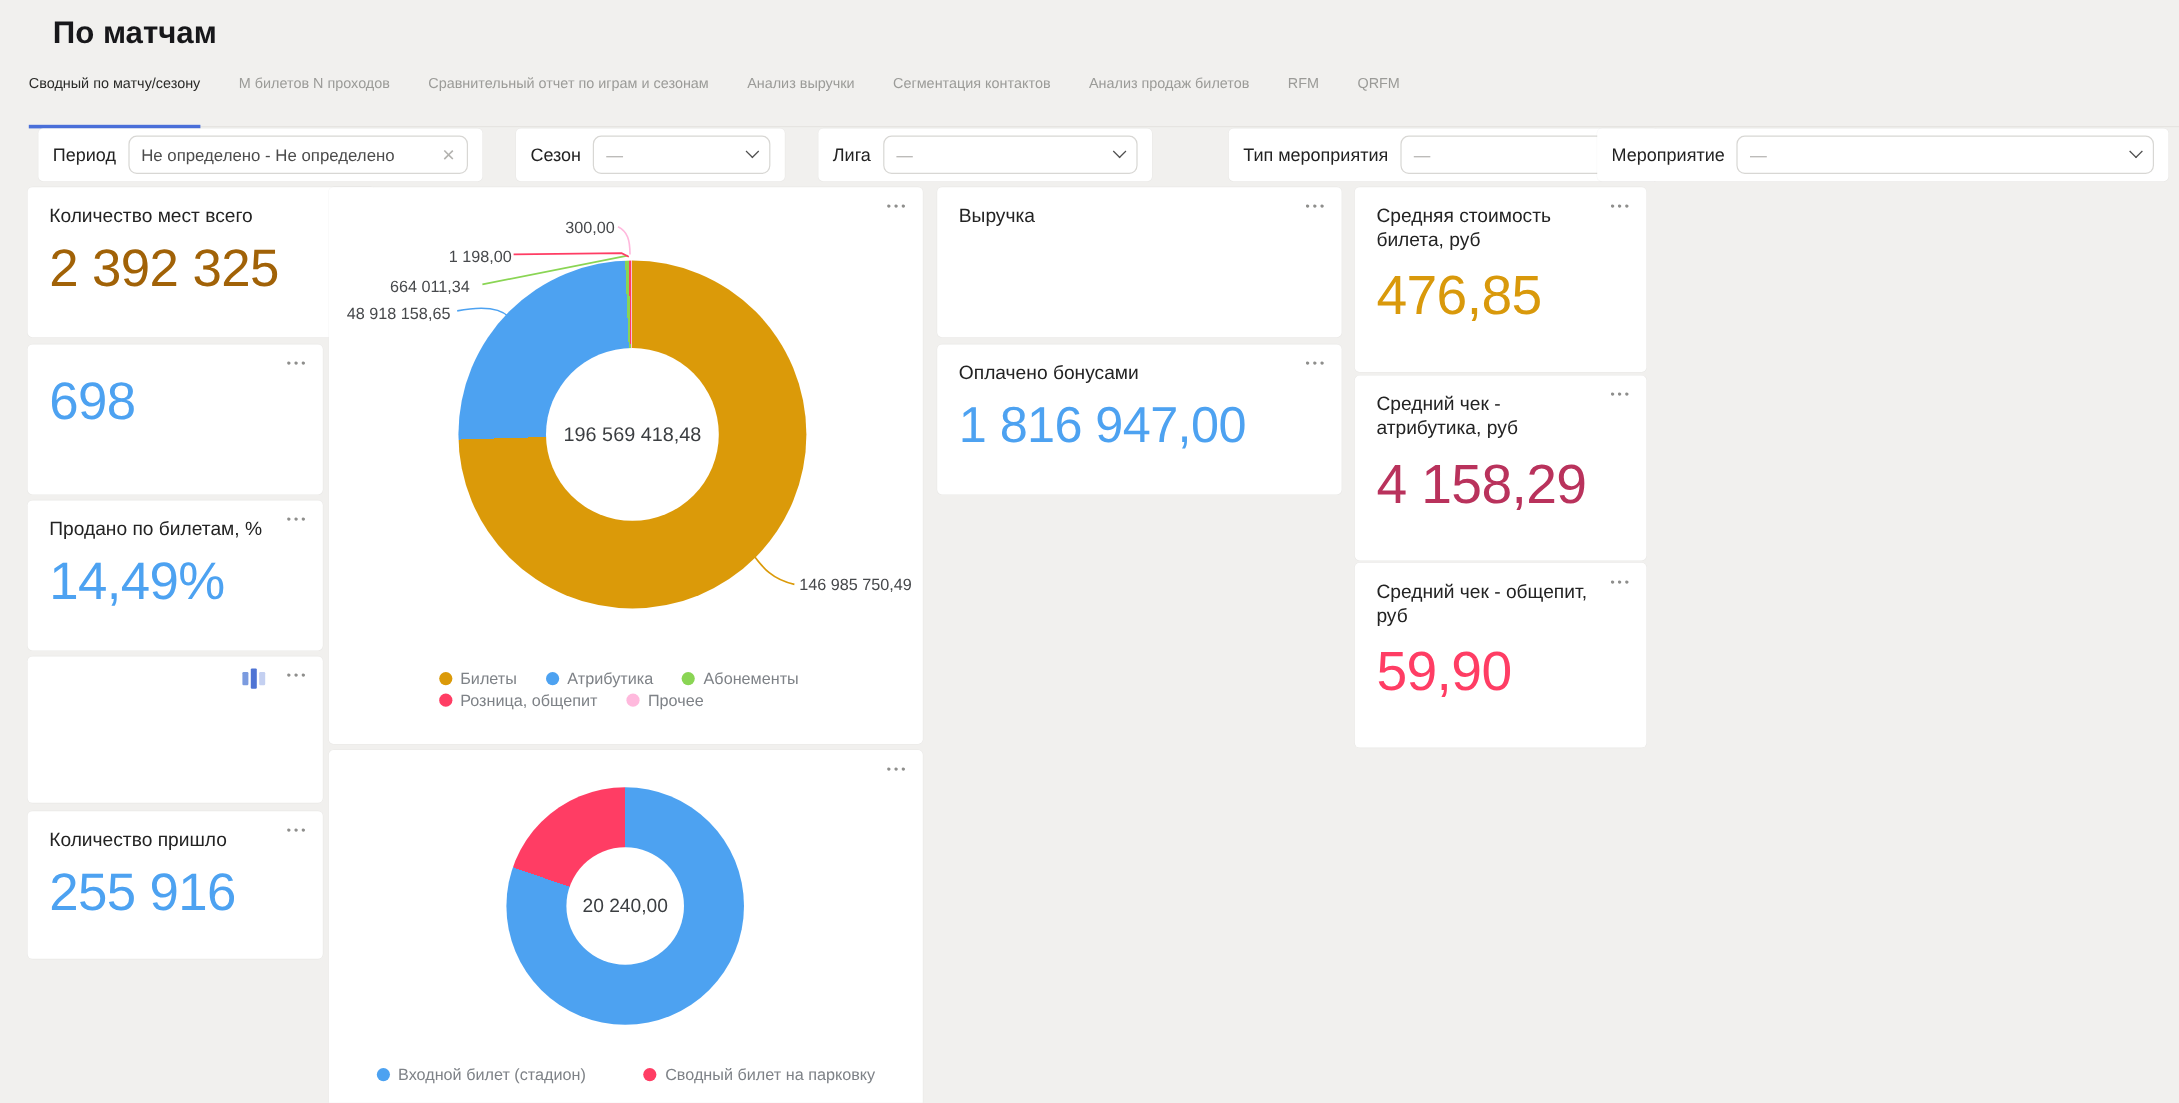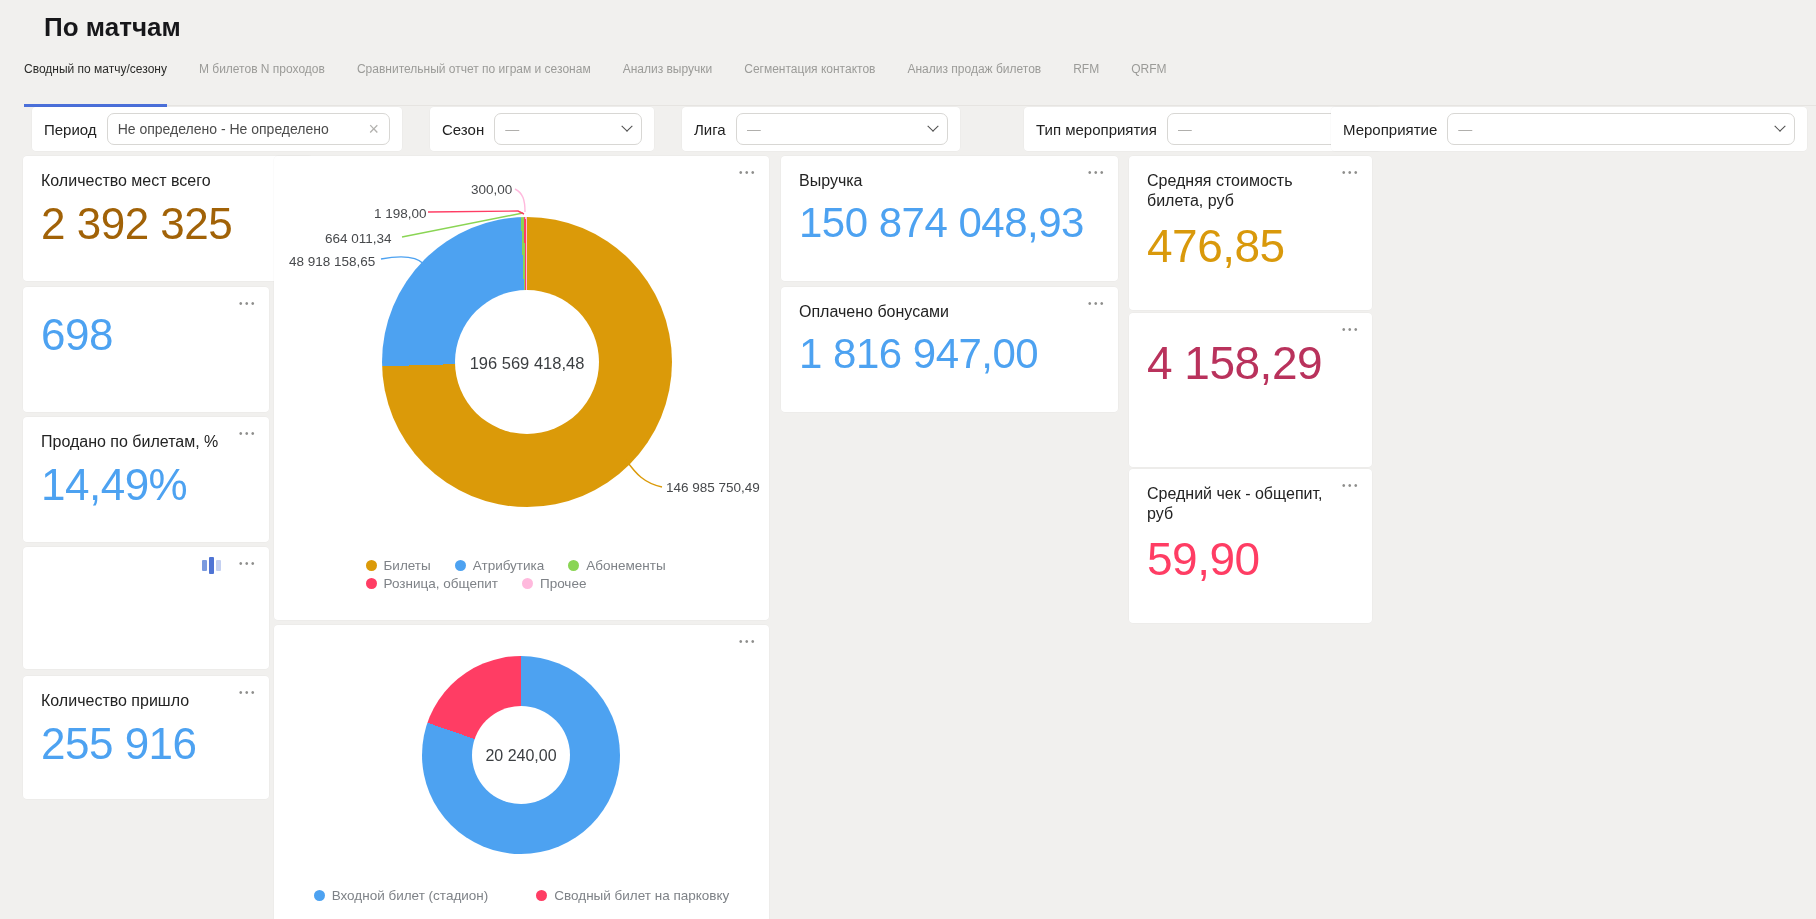--- a/index.html
+++ b/index.html
@@ -194,35 +194,35 @@
         <span class="lg-item">
             <i class="lg-dot" style="background: rgb(255, 61, 100);"></i>
             <span class="lg-label">Сводный билет на парковку</span>
           </span>
       </div>
     </div>
   </div>
 
   <div class="card kpi" style="left:781px; top:156px; width:337px; height:125px;">
     <div class="kpi-title">Выручка</div>
-    <div class="kpi-value" style="font-size: 42px; color: rgb(77, 162, 241);">150 874 048,93</div>
     <span class="dots">•••</span>
   </div>
   <div class="card kpi" style="left:781px; top:287px; width:337px; height:125px;">
     <div class="kpi-title">Оплачено бонусами</div>
     <div class="kpi-value" style="font-size: 42px; color: rgb(77, 162, 241);">1 816 947,00</div>
     <span class="dots">•••</span>
   </div>
 
   <div class="card kpi" style="left:1129px; top:156px; width:243px; height:154px;">
     <div class="kpi-title">Средняя стоимость билета, руб</div>
     <div class="kpi-value" style="font-size: 46px; color: rgb(217, 153, 11);">476,85</div>
     <span class="dots">•••</span>
   </div>
   <div class="card kpi" style="left:1129px; top:313px; width:243px; height:154px;">
+    <div class="kpi-title">Средний чек - атрибутика, руб</div>
     <div class="kpi-value" style="font-size: 46px; color: rgb(185, 50, 92);">4 158,29</div>
     <span class="dots">•••</span>
   </div>
   <div class="card kpi" style="left:1129px; top:469px; width:243px; height:154px;">
     <div class="kpi-title">Средний чек - общепит, руб</div>
     <div class="kpi-value" style="font-size: 46px; color: rgb(255, 61, 100);">59,90</div>
     <span class="dots">•••</span>
   </div>
 
 </div>

